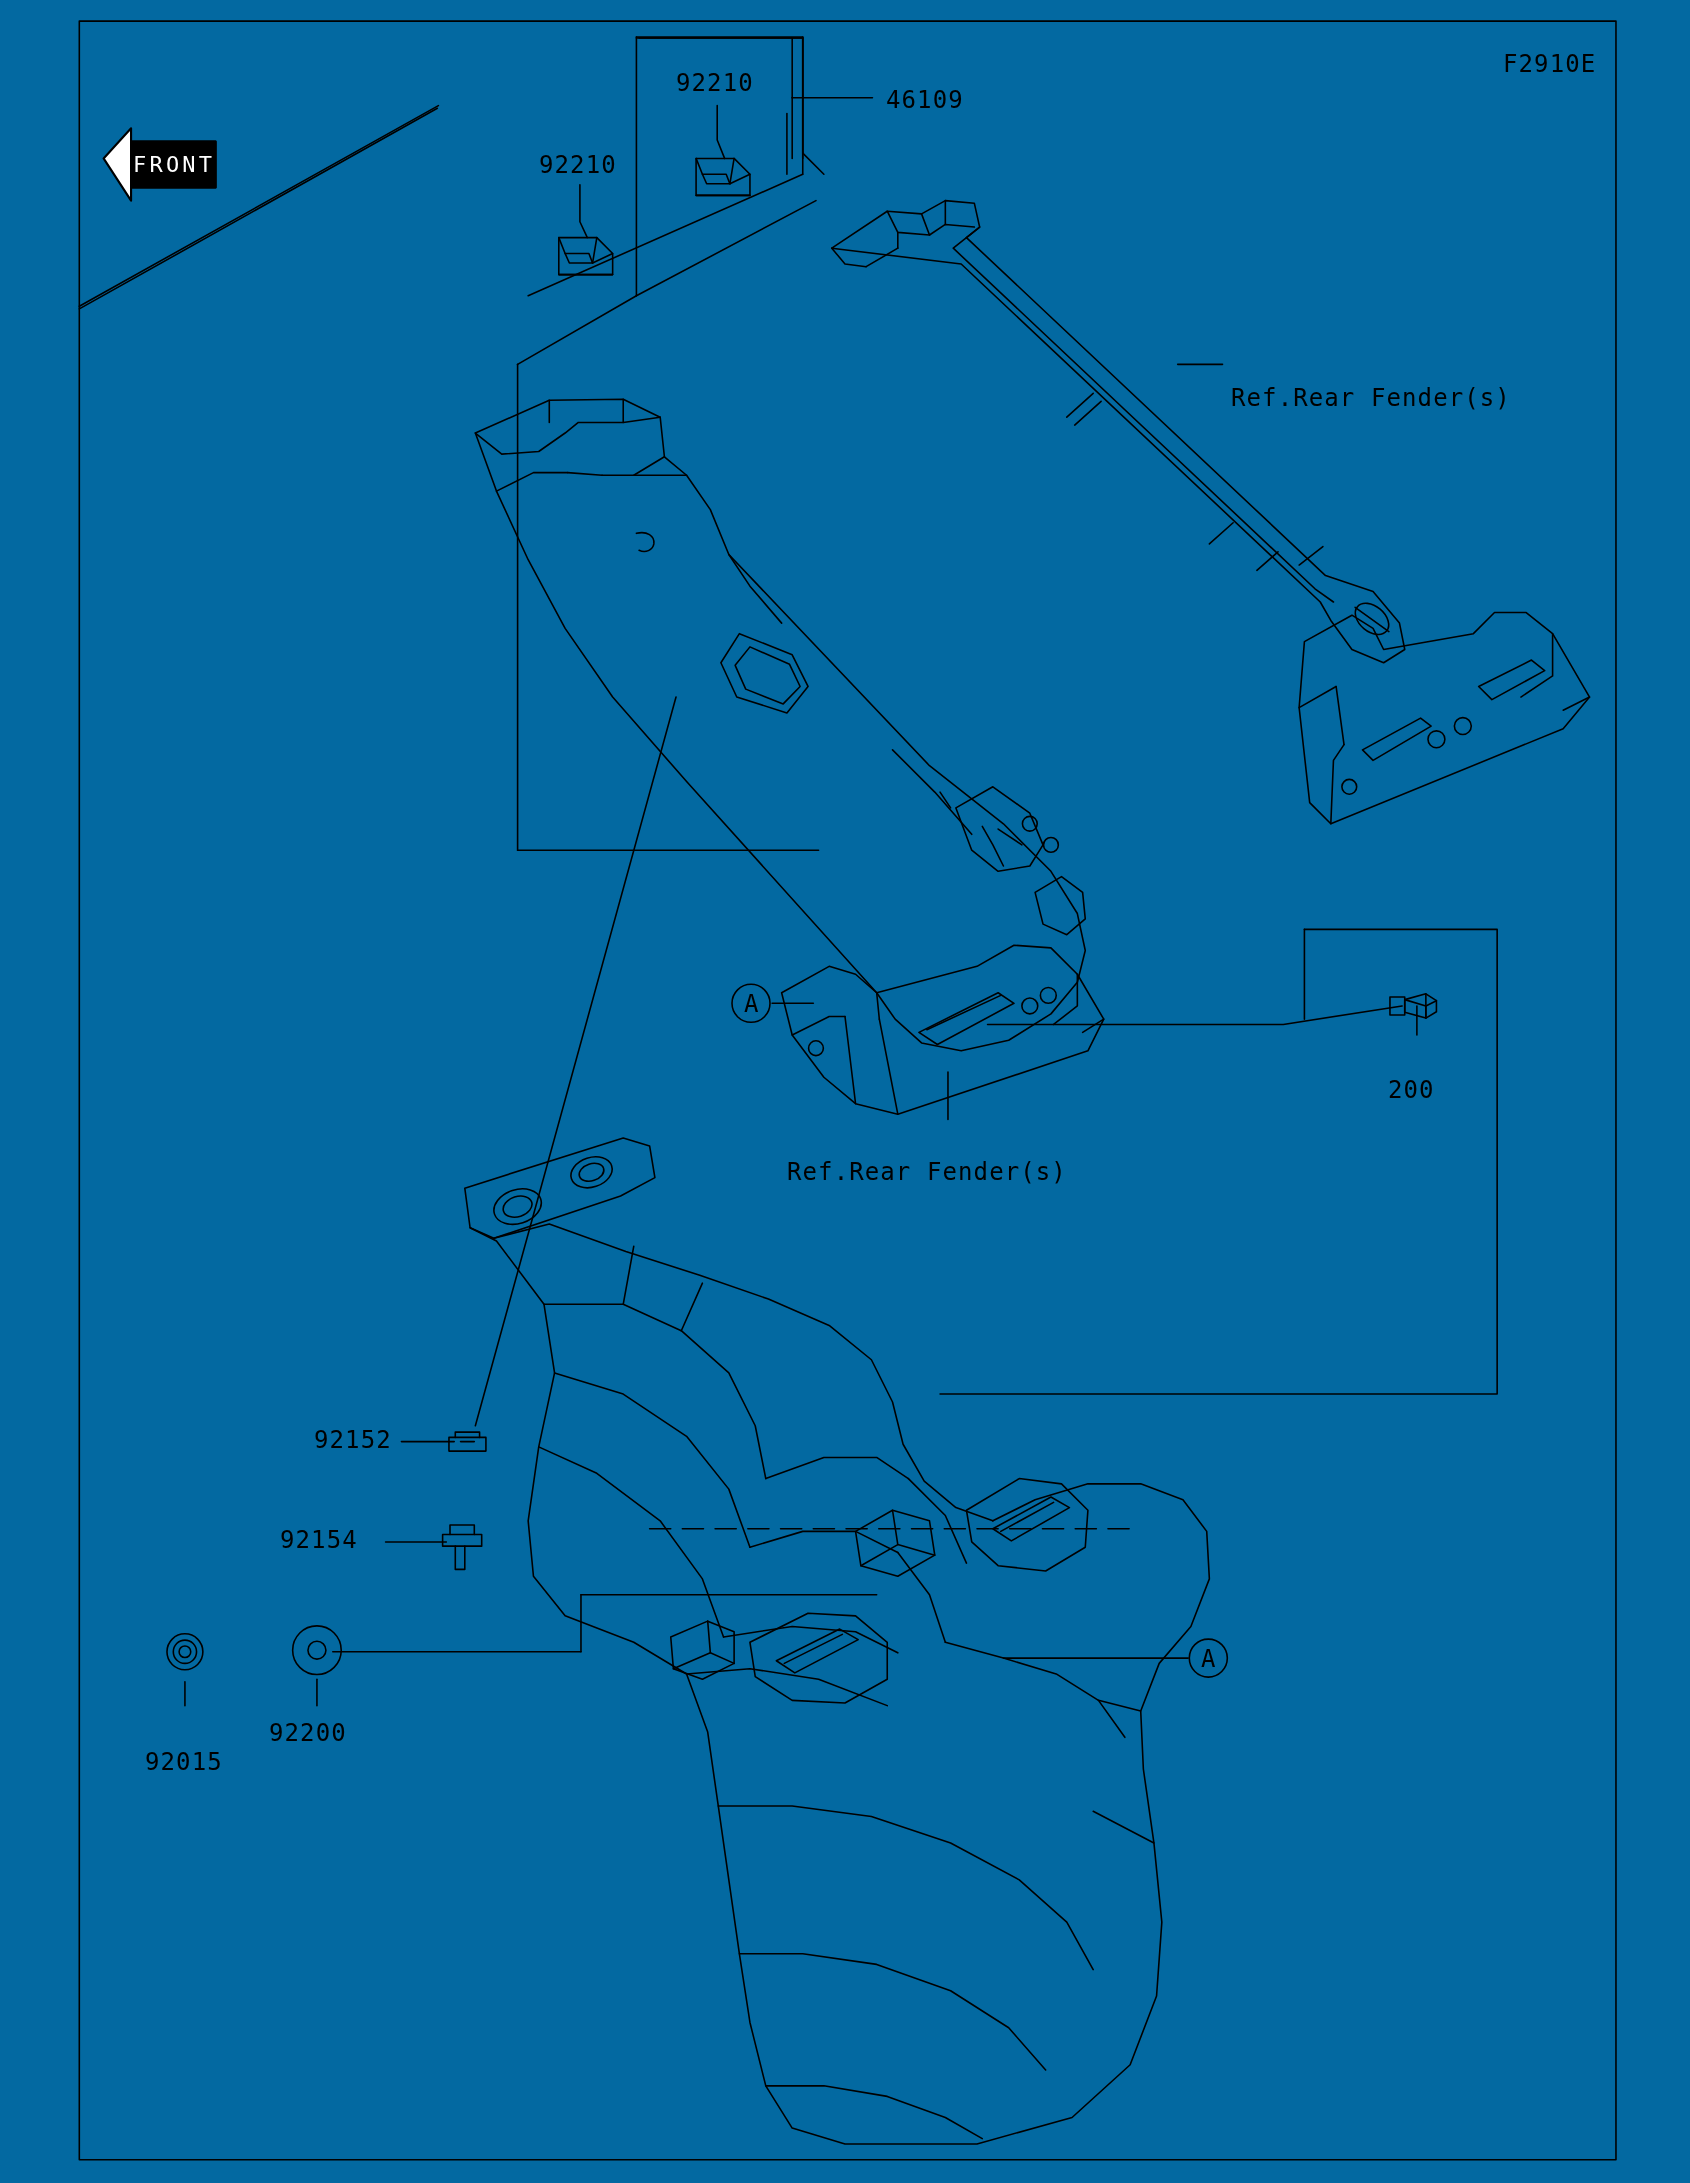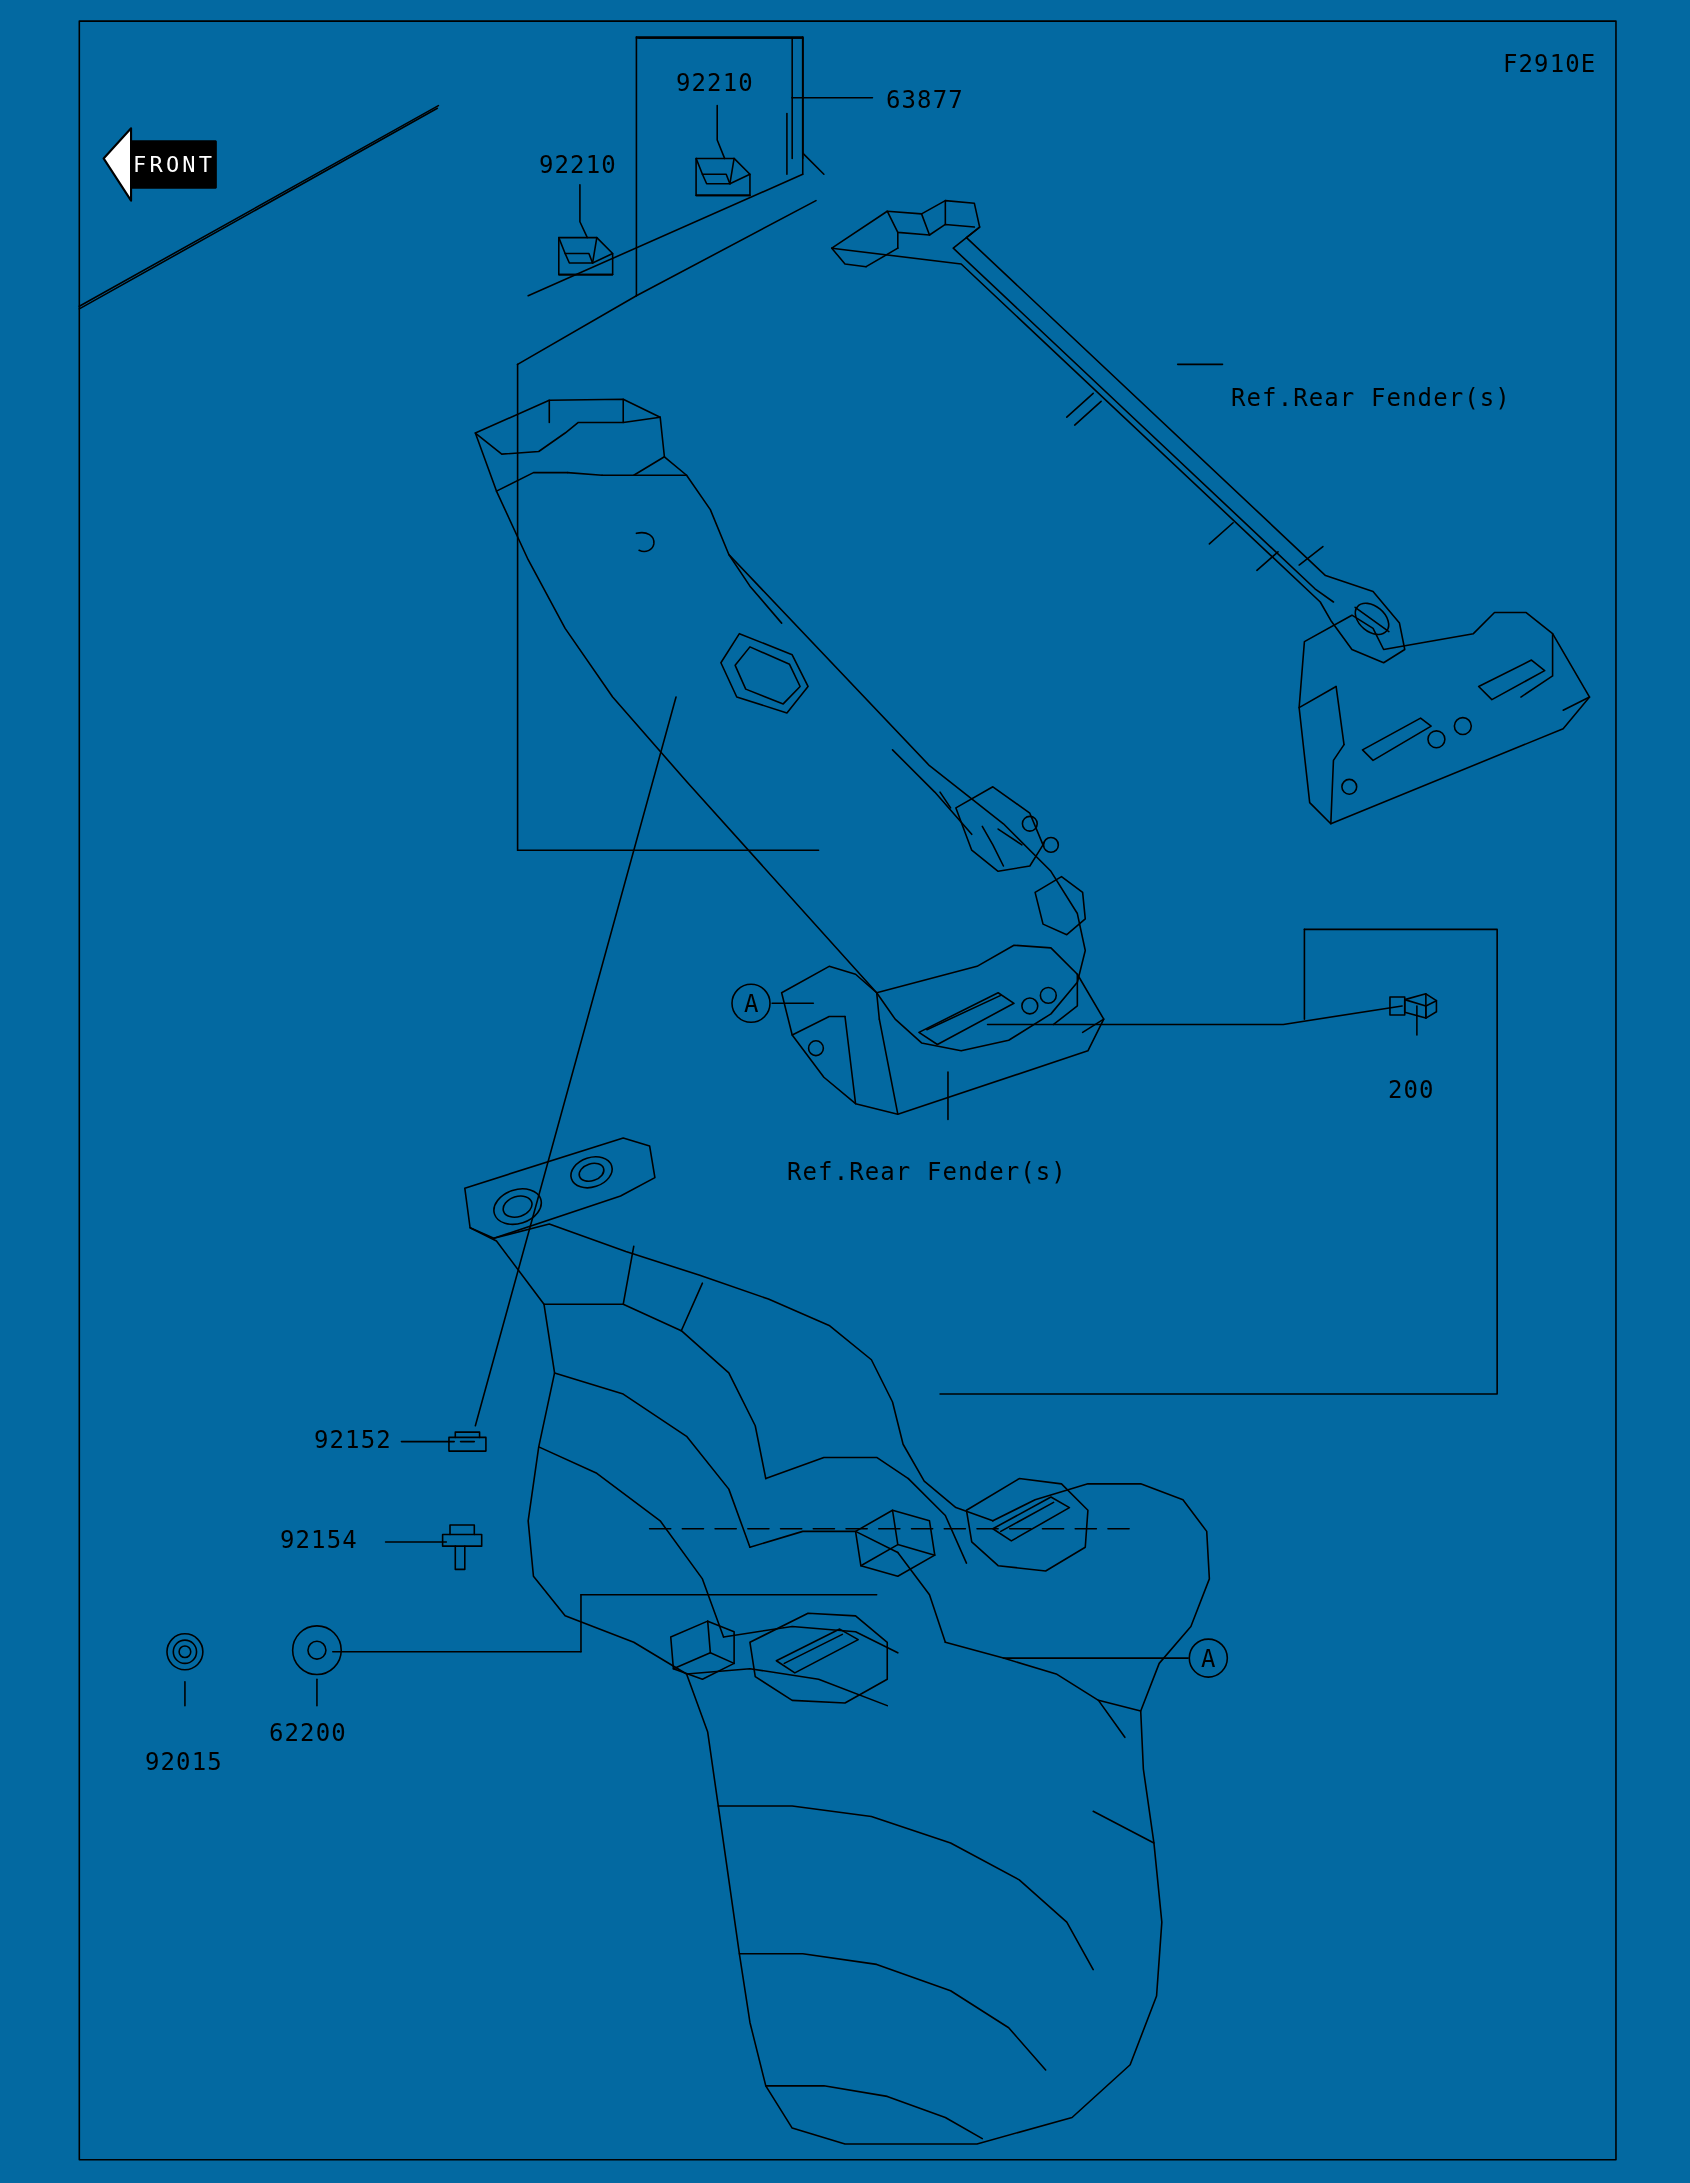--- a/index.html
+++ b/index.html
@@ -350,34 +350,34 @@
         <circle cx="600" cy="3125" r="17"></circle>
       </g>
 
     </g>
   </svg>
 
   <div class="lbl lbl-code" style="left:1503px; top:50px;">F2910E</div>
 
   <div class="lbl lbl-part" style="left:676px; top:69px;">92210</div>
   <div class="lbl lbl-part" style="left:539px; top:151px;">92210</div>
-  <div class="lbl lbl-part" style="left:886px; top:86px;">63877</div>
+  <div class="lbl lbl-part" style="left:886px; top:86px;">46109</div>
 
   <div class="lbl lbl-ref" style="left:1231px; top:351px;">Ref.Rear Fender(s)</div>
 
   <div class="lbl lbl-part" style="left:744px; top:990px;">A</div>
 
   <div class="lbl lbl-part" style="left:1388px; top:1076px;">200</div>
 
   <div class="lbl lbl-ref" style="left:787px; top:1125px;">Ref.Rear Fender(s)</div>
 
   <div class="lbl lbl-part" style="left:314px; top:1426px;">92152</div>
   <div class="lbl lbl-part" style="left:280px; top:1526px;">92154</div>
 
   <div class="lbl lbl-part" style="left:1201px; top:1645px;">A</div>
 
   <div class="lbl lbl-part" style="left:145px; top:1719px;margin-top:29px;">92015</div>
-  <div class="lbl lbl-part" style="left:269px; top:1719px;">62200</div>
+  <div class="lbl lbl-part" style="left:269px; top:1719px;">92200</div>
 
   <div class="lbl" style="left:133px; top:152px; font-size:22px; color:#ffffff; letter-spacing:3.2px;">FRONT</div>
 
 </div>
 
 
 </body></html>

